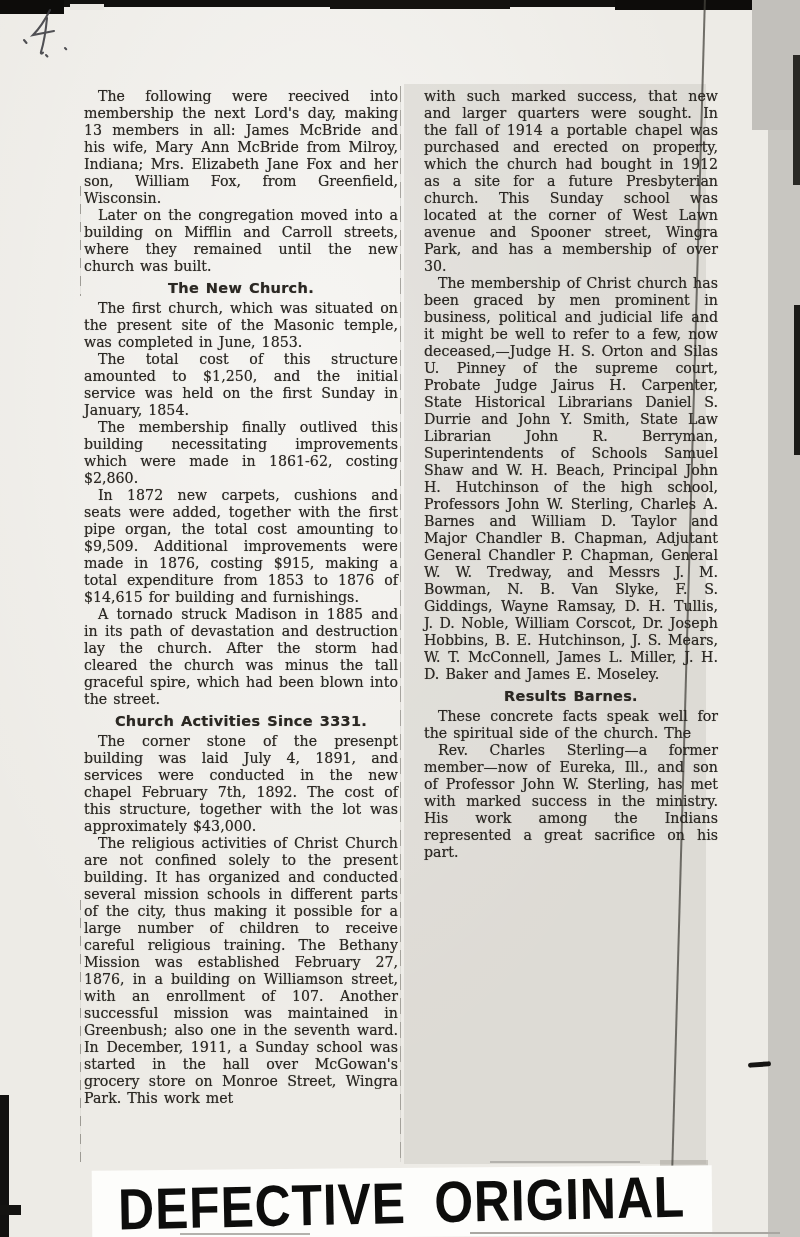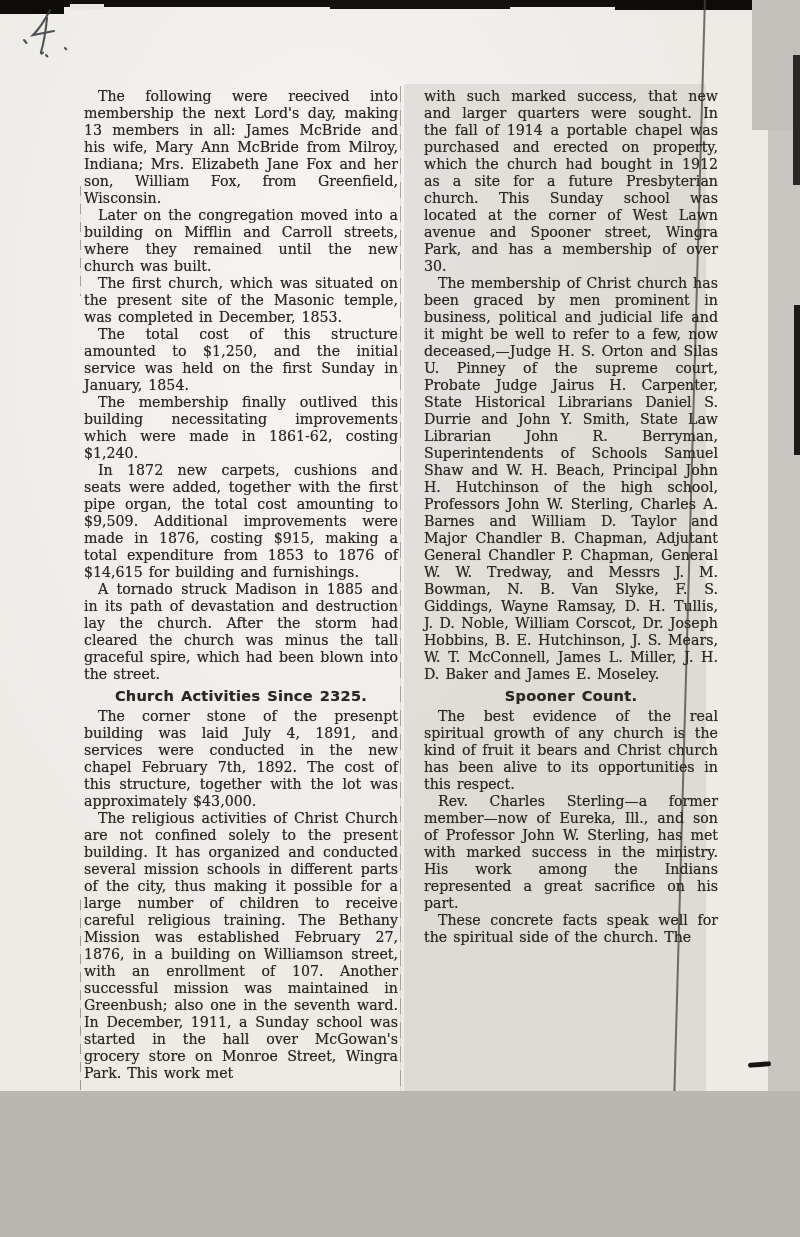--- a/index.html
+++ b/index.html
@@ -3,21 +3,21 @@
 <meta charset="utf-8">
 <style>
   html, body { margin: 0; padding: 0; }
   body {
     width: 800px; height: 1237px;
     font-family: "DejaVu Serif", serif;
     background: #b9b7b2;
   }
   .page {
     position: relative;
-    width: 800px; height: 1091px;
+    width: 800px; height: 1237px;
     background:
       radial-gradient(ellipse at 40% 30%, rgba(255,255,255,0.5), rgba(255,255,255,0) 60%),
       #edebe6;
     overflow: hidden;
   }
 
   
   .top-band   { position: absolute; left: 0; top: 0; width: 800px; height: 7px; background: #11100e; }
   .top-blob-1 { position: absolute; left: 0; top: 0; width: 64px; height: 14px; background: #0d0c0a; }
   .top-blob-2 { position: absolute; left: 330px; top: 0; width: 180px; height: 9px; background: #14120f; }
@@ -131,37 +131,37 @@
         <path d="M8 36 l 2.5 3"></path>
         <path d="M30 51 l 1.4 1.4"></path>
         <path d="M49 44 l 1.2 1.2"></path>
       </g>
     </svg>
   </div>
 
   <div class="column col-left">
     <p class="body-p">The following were reecived into membership the next Lord's day, making 13 members in all: James McBride and his wife, Mary Ann McBride from Milroy, Indiana; Mrs. Elizabeth Jane Fox and her son, William Fox, from Greenfield, Wisconsin.</p>
     <p class="body-p">Later on the congregation moved into a building on Mifflin and Carroll streets, where they remained until the new church was built.</p>
-    <p class="body-p">The first church, which was situated on the present site of the Masonic temple, was completed in December, 1853.</p>
+    <h3 class="subhead">The New Church.</h3>
+    <p class="body-p">The first church, which was situated on the present site of the Masonic temple, was completed in June, 1853.</p>
     <p class="body-p">The total cost of this structure amounted to $1,250, and the initial service was held on the first Sunday in January, 1854.</p>
-    <p class="body-p">The membership finally outlived this building necessitating improvements which were made in 1861-62, costing $1,240.</p>
+    <p class="body-p">The membership finally outlived this building necessitating improvements which were made in 1861-62, costing $2,860.</p>
     <p class="body-p">In 1872 new carpets, cushions and seats were added, together with the first pipe organ, the total cost amounting to $9,509. Additional improvements were made in 1876, costing $915, making a total expenditure from 1853 to 1876 of $14,615 for building and furnishings.</p>
     <p class="body-p">A tornado struck Madison in 1885 and in its path of devastation and destruction lay the church. After the storm had cleared the church was minus the tall graceful spire, which had been blown into the street.</p>
-    <h3 class="subhead">Church Activities Since 2325.</h3>
+    <h3 class="subhead">Church Activities Since 3331.</h3>
     <p class="body-p">The corner stone of the presenpt building was laid July 4, 1891, and services were conducted in the new chapel February 7th, 1892. The cost of this structure, together with the lot was approximately $43,000.</p>
     <p class="body-p">The religious activities of Christ Church are not confined solely to the present building. It has organized and conducted several mission schools in different parts of the city, thus making it possible for a large number of children to receive careful religious training. The Bethany Mission was established February 27, 1876, in a building on Williamson street, with an enrollment of 107. Another successful mission was maintained in Greenbush; also one in the seventh ward. In December, 1911, a Sunday school was started in the hall over McGowan's grocery store on Monroe Street, Wingra Park. This work met</p>
   </div>
 
   <div class="column col-right">
     <p class="body-p no-indent">with such marked success, that new and larger quarters were sought. In the fall of 1914 a portable chapel was purchased and erected on property, which the church had bought in 1912 as a site for a future Presbyterian church. This Sunday school was located at the corner of West Lawn avenue and Spooner street, Wingra Park, and has a membership of over 30.</p>
     <p class="body-p">The membership of Christ church has been graced by men prominent in business, political and judicial life and it might be well to refer to a few, now deceased,—Judge H. S. Orton and Silas U. Pinney of the supreme court, Probate Judge Jairus H. Carpenter, State Historical Librarians Daniel S. Durrie and John Y. Smith, State Law Librarian John R. Berryman, Superintendents of Schools Samuel Shaw and W. H. Beach, Principal John H. Hutchinson of the high school, Professors John W. Sterling, Charles A. Barnes and William D. Taylor and Major Chandler B. Chapman, Adjutant General Chandler P. Chapman, General W. W. Tredway, and Messrs J. M. Bowman, N. B. Van Slyke, F. S. Giddings, Wayne Ramsay, D. H. Tullis, J. D. Noble, William Corscot, Dr. Joseph Hobbins, B. E. Hutchinson, J. S. Mears, W. T. McConnell, James L. Miller, J. H. D. Baker and James E. Moseley.</p>
-    <h3 class="subhead">Spooner Count.</h3>
-    <p class="body-p">The best evidence of the real spiritual growth of any church is the kind of fruit it bears and Christ church has been alive to its opportunities in this respect.</p>
+    <h3 class="subhead">Results Barnes.</h3>
+    <p class="body-p">These concrete facts speak well for the spiritual side of the church. The</p>
     <p class="body-p">Rev. Charles Sterling—a former member—now of Eureka, Ill., and son of Professor John W. Sterling, has met with marked success in the ministry. His work among the Indians represented a great sacrifice on his part.</p>
-    <p class="body-p">These concrete facts speak well for the spiritual side of the church. The</p>
   </div>
 
   <div class="stamp-line-top"></div>
   <div class="stamp-box">
     <span class="stamp-text">DEFECTIVE ORIGINAL</span>
   </div>
   <div class="stamp-line-bot-1"></div>
   <div class="stamp-line-bot-2"></div>
 
 </div>

